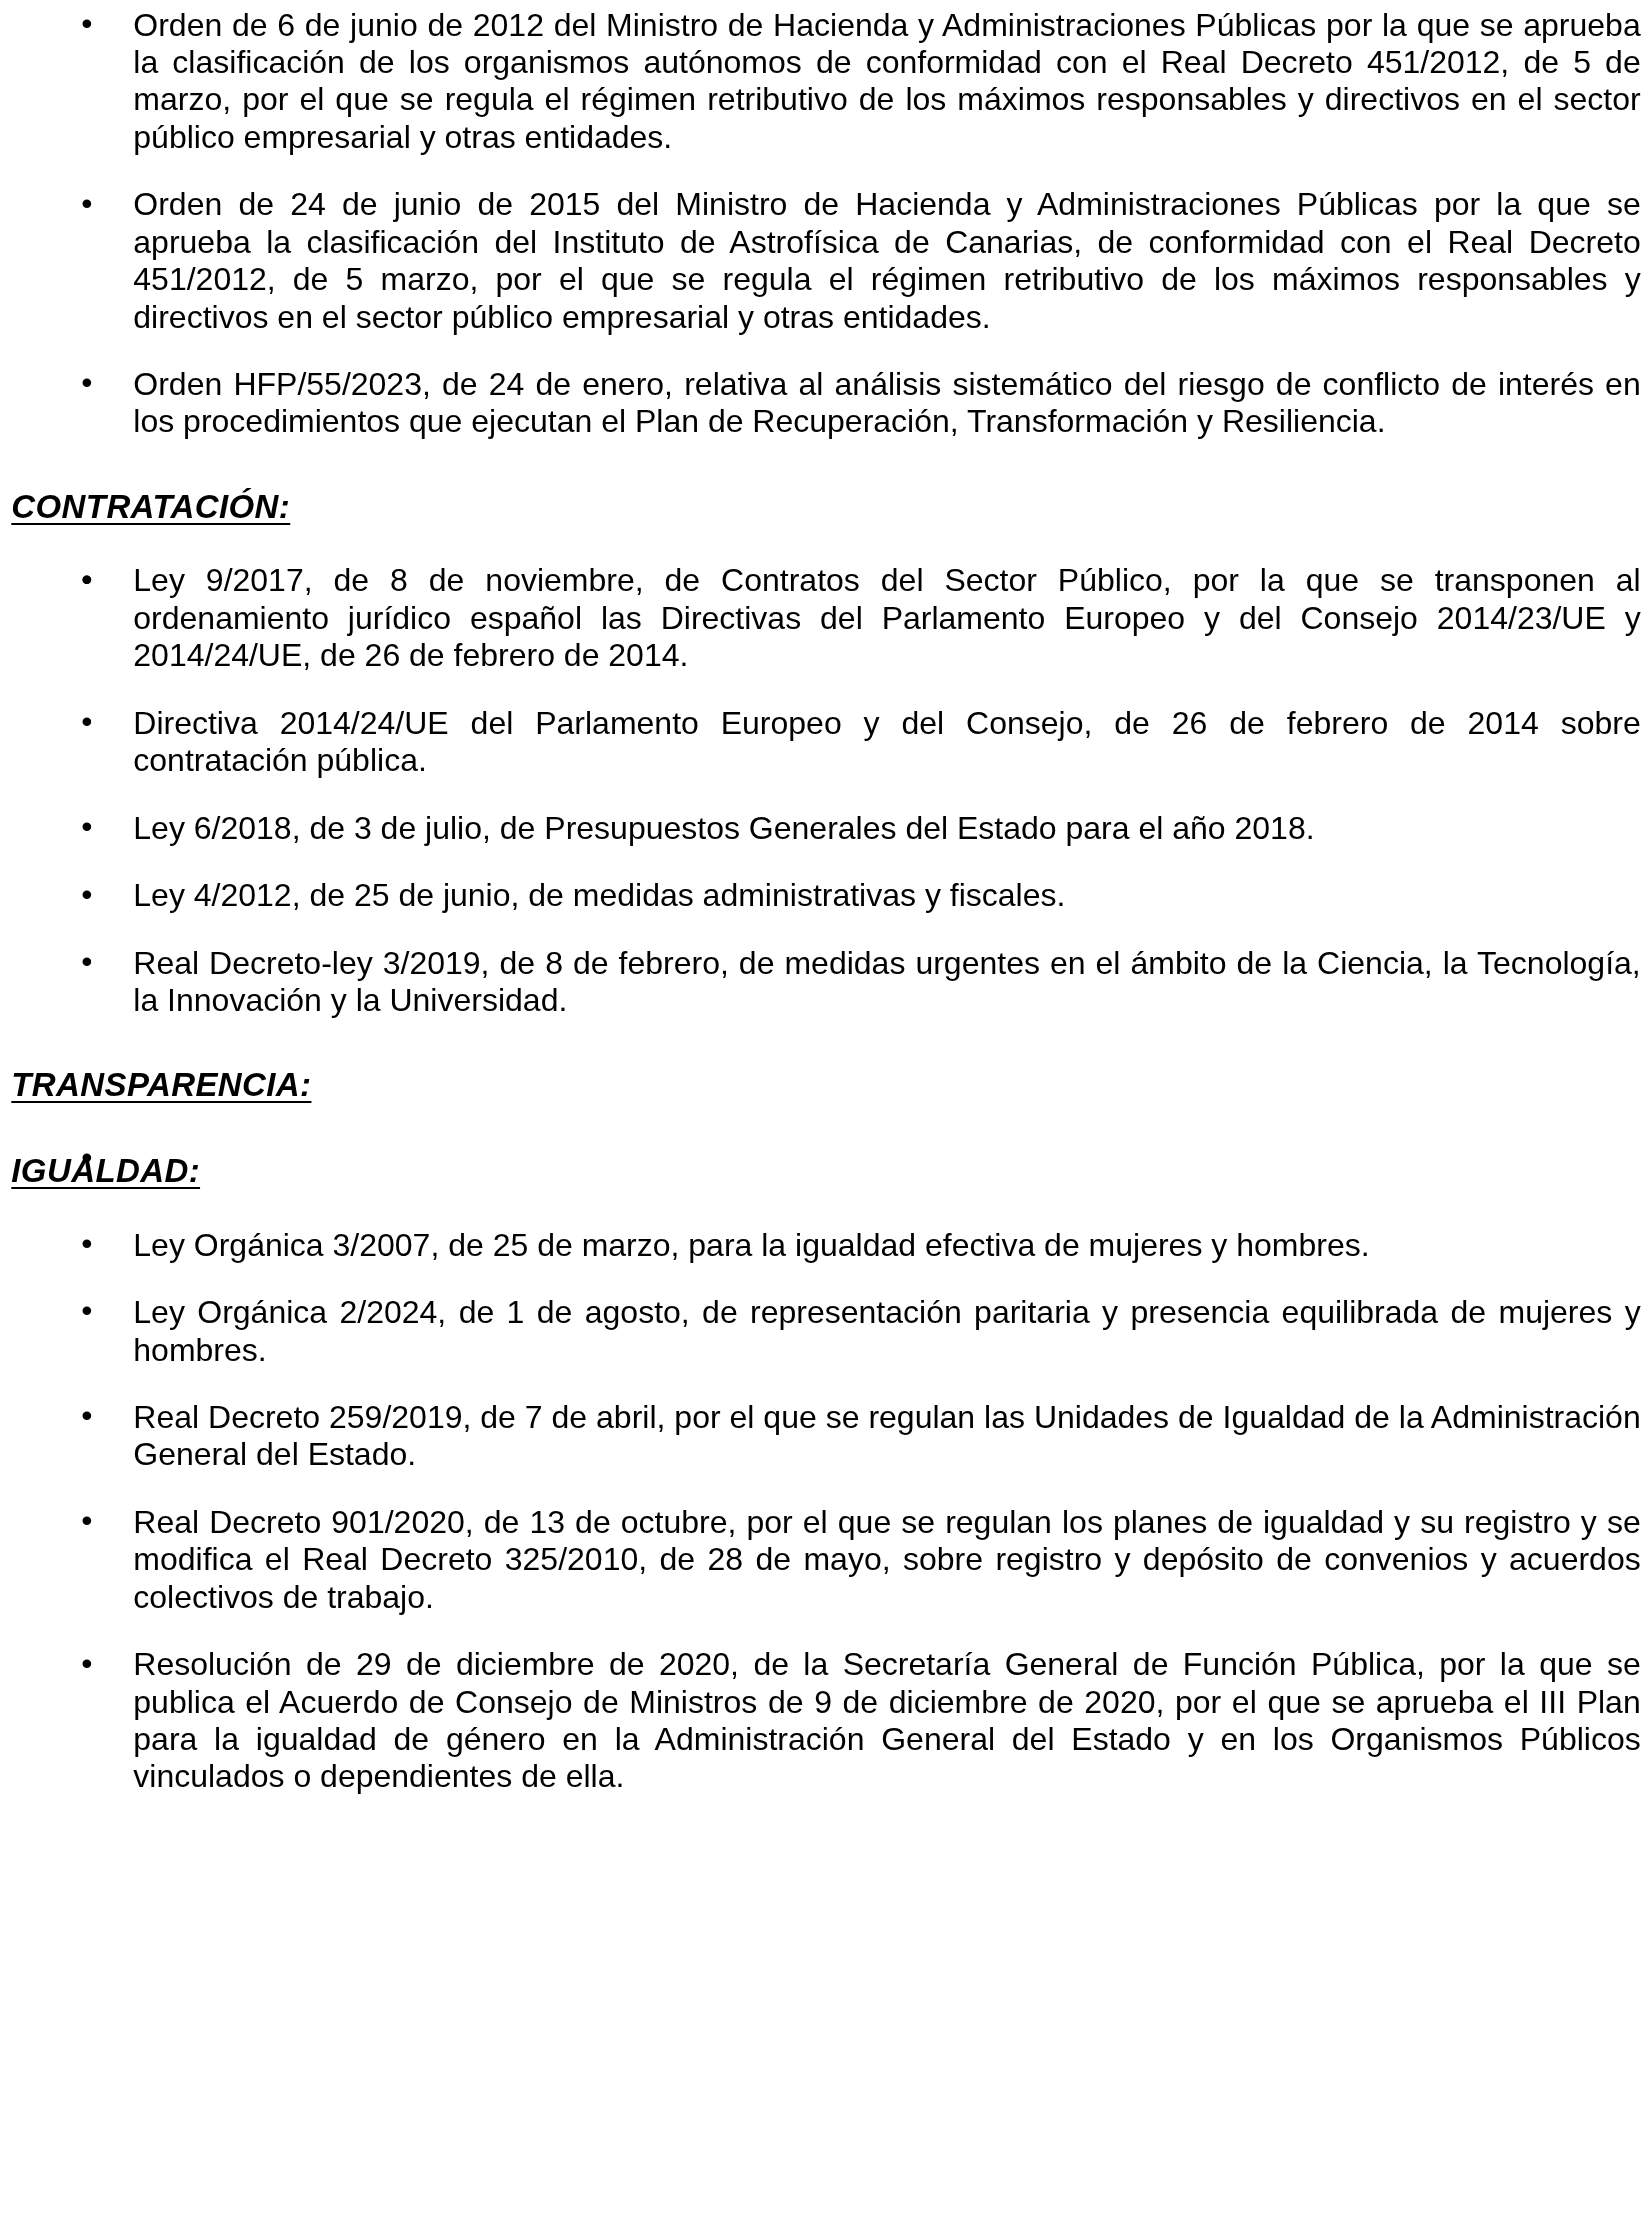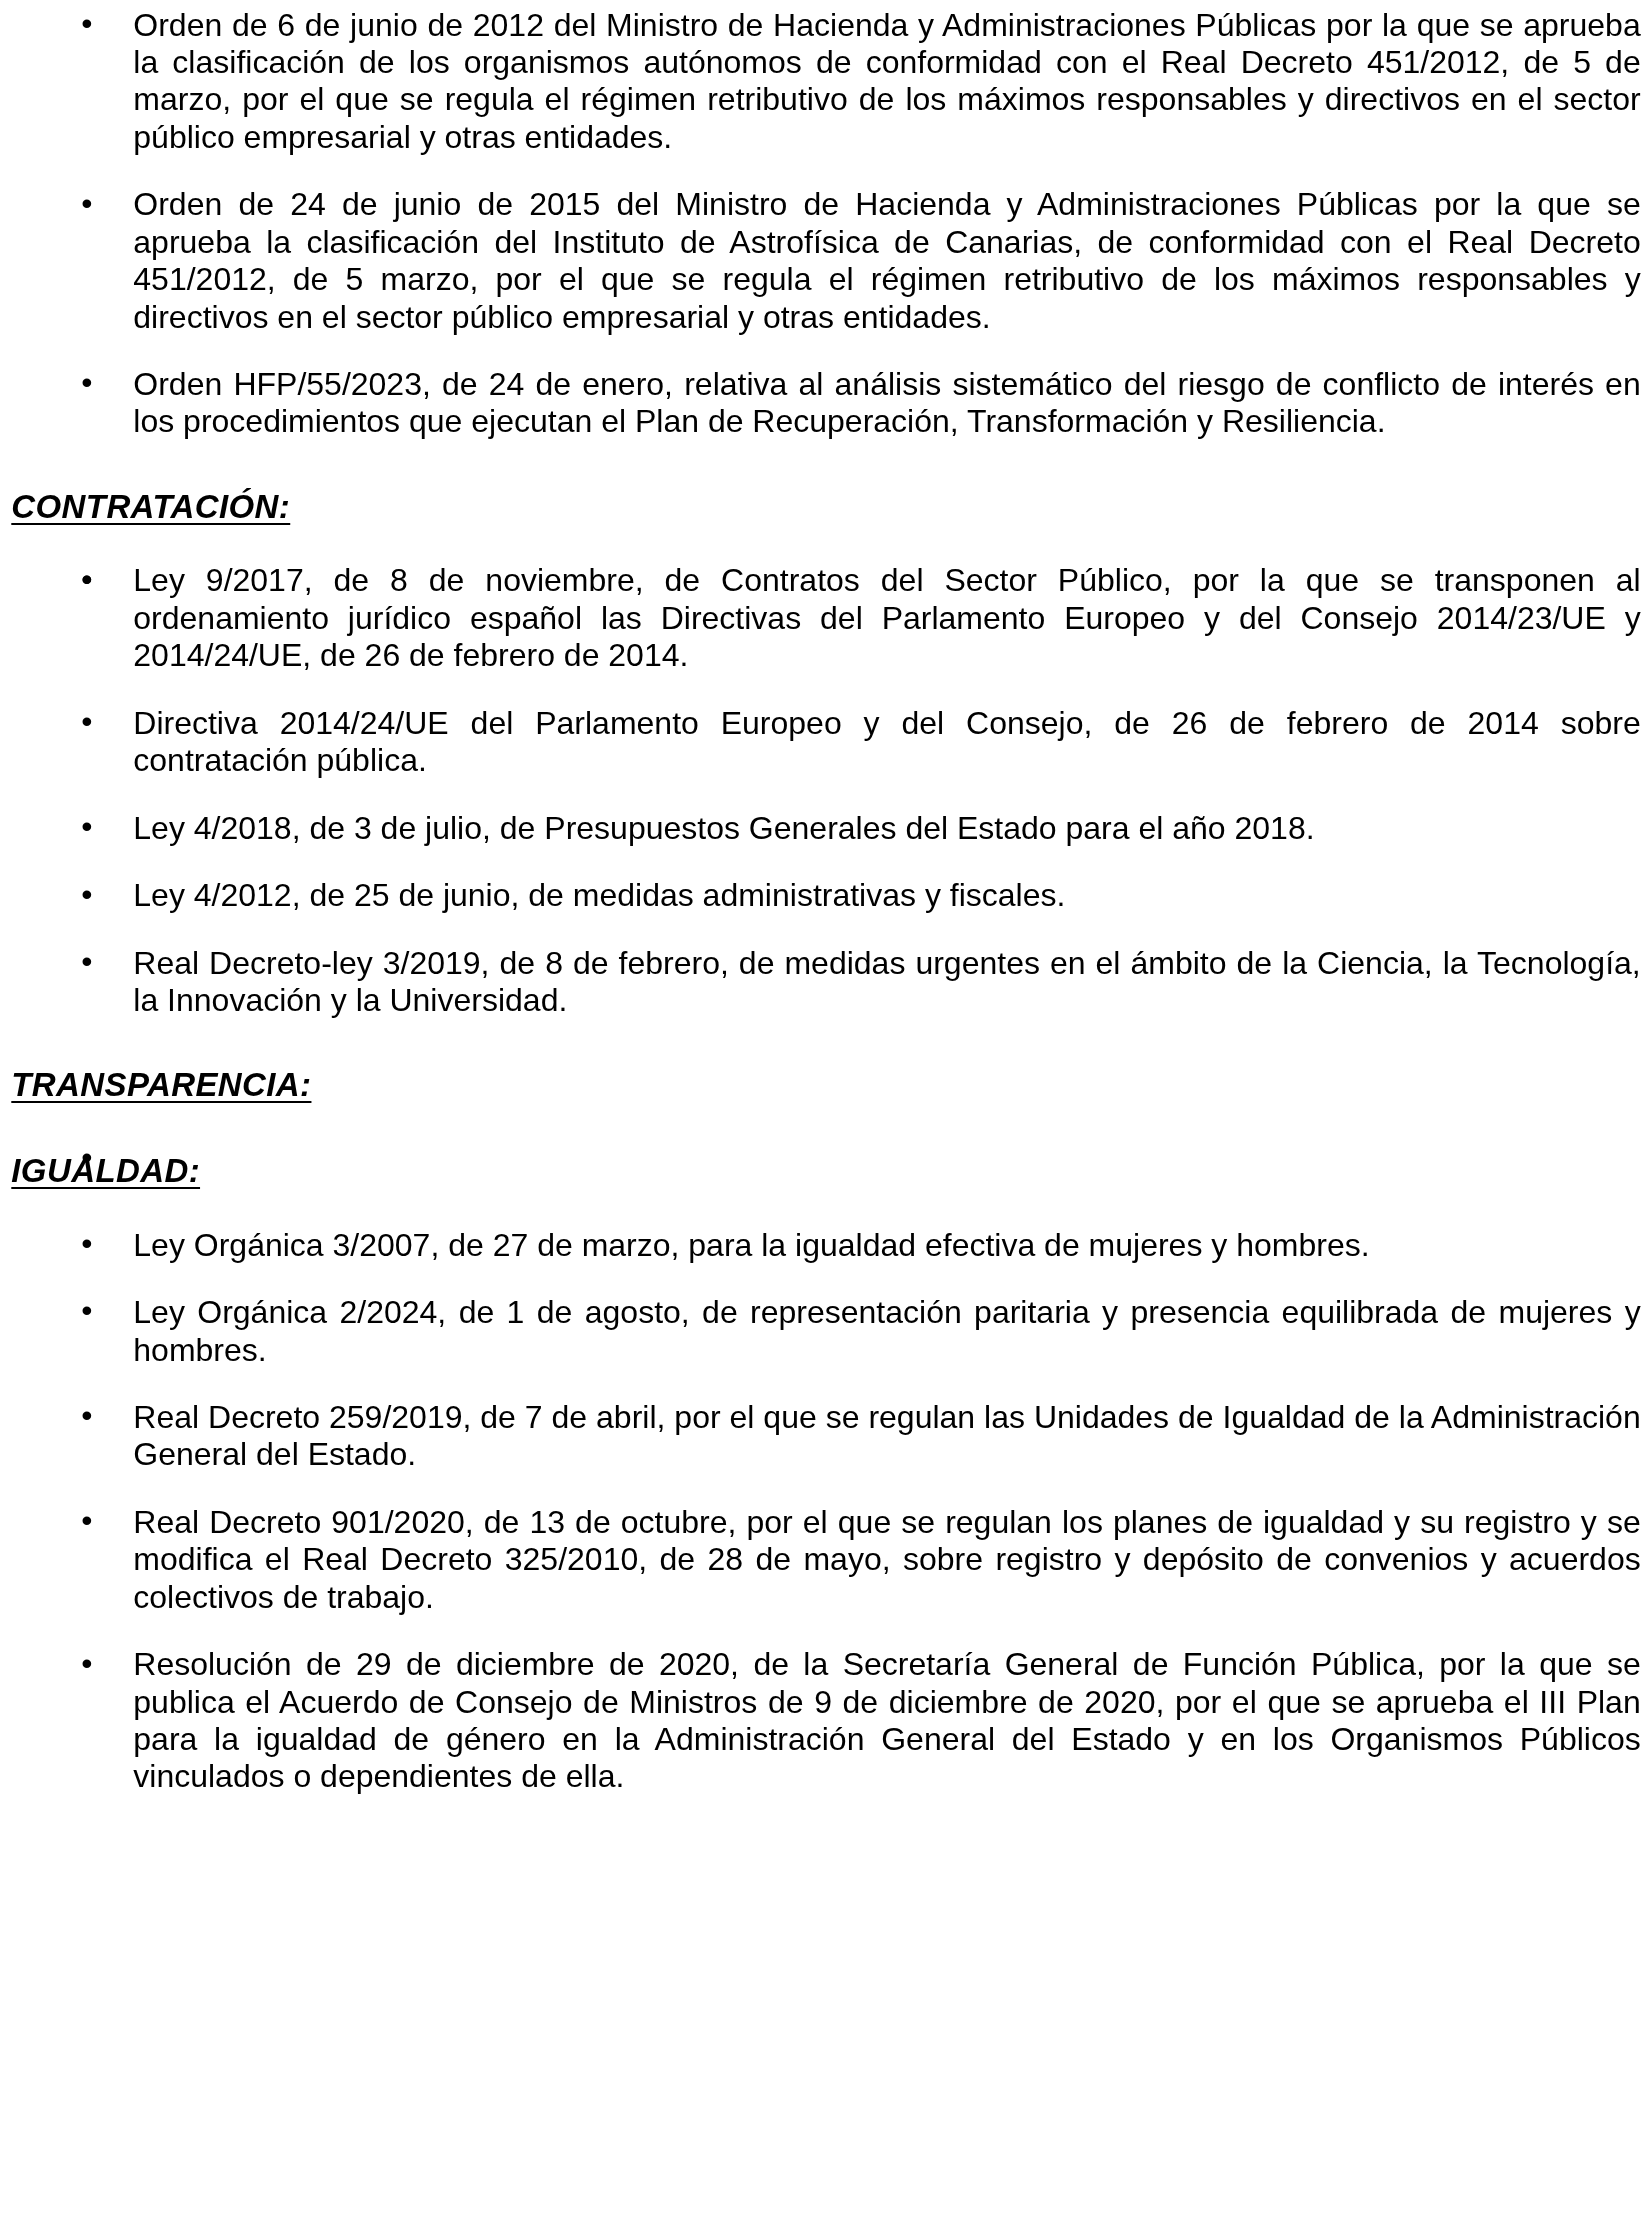--- a/index.html
+++ b/index.html
@@ -79,21 +79,21 @@
       <span>Ley 9/2017, de 8 de noviembre, de Contratos del Sector Público, por la que se transponen al ordenamiento jurídico español las Directivas del Parlamento Europeo y del Consejo 2014/23/UE y 2014/24/UE, de 26 de febrero de 2014.</span>
     </div>
 
     <div class="bullet-item">
       <span class="marker">•</span>
       <span>Directiva 2014/24/UE del Parlamento Europeo y del Consejo, de 26 de febrero de 2014 sobre contratación pública.</span>
     </div>
 
     <div class="bullet-item">
       <span class="marker">•</span>
-      <span>Ley 4/2018, de 3 de julio, de Presupuestos Generales del Estado para el año 2018.</span>
+      <span>Ley 6/2018, de 3 de julio, de Presupuestos Generales del Estado para el año 2018.</span>
     </div>
 
     <div class="bullet-item">
       <span class="marker">•</span>
       <span>Ley 4/2012, de 25 de junio, de medidas administrativas y fiscales.</span>
     </div>
 
     <div class="bullet-item">
       <span class="marker">•</span>
       <span>Real Decreto-ley 3/2019, de 8 de febrero, de medidas urgentes en el ámbito de la Ciencia, la Tecnología, la Innovación y la Universidad.</span>
@@ -106,21 +106,21 @@
     <div class="bullet-item">
       <span class="marker">•</span>
     </div>
   </div>
 
   <div class="section">
     <h2 class="sec-heading">IGUALDAD:</h2>
 
     <div class="bullet-item">
       <span class="marker">•</span>
-      <span>Ley Orgánica 3/2007, de 27 de marzo, para la igualdad efectiva de mujeres y hombres.</span>
+      <span>Ley Orgánica 3/2007, de 25 de marzo, para la igualdad efectiva de mujeres y hombres.</span>
     </div>
 
     <div class="bullet-item">
       <span class="marker">•</span>
       <span>Ley Orgánica 2/2024, de 1 de agosto, de representación paritaria y presencia equilibrada de mujeres y hombres.</span>
     </div>
 
     <div class="bullet-item">
       <span class="marker">•</span>
       <span>Real Decreto 259/2019, de 7 de abril, por el que se regulan las Unidades de Igualdad de la Administración General del Estado.</span>

